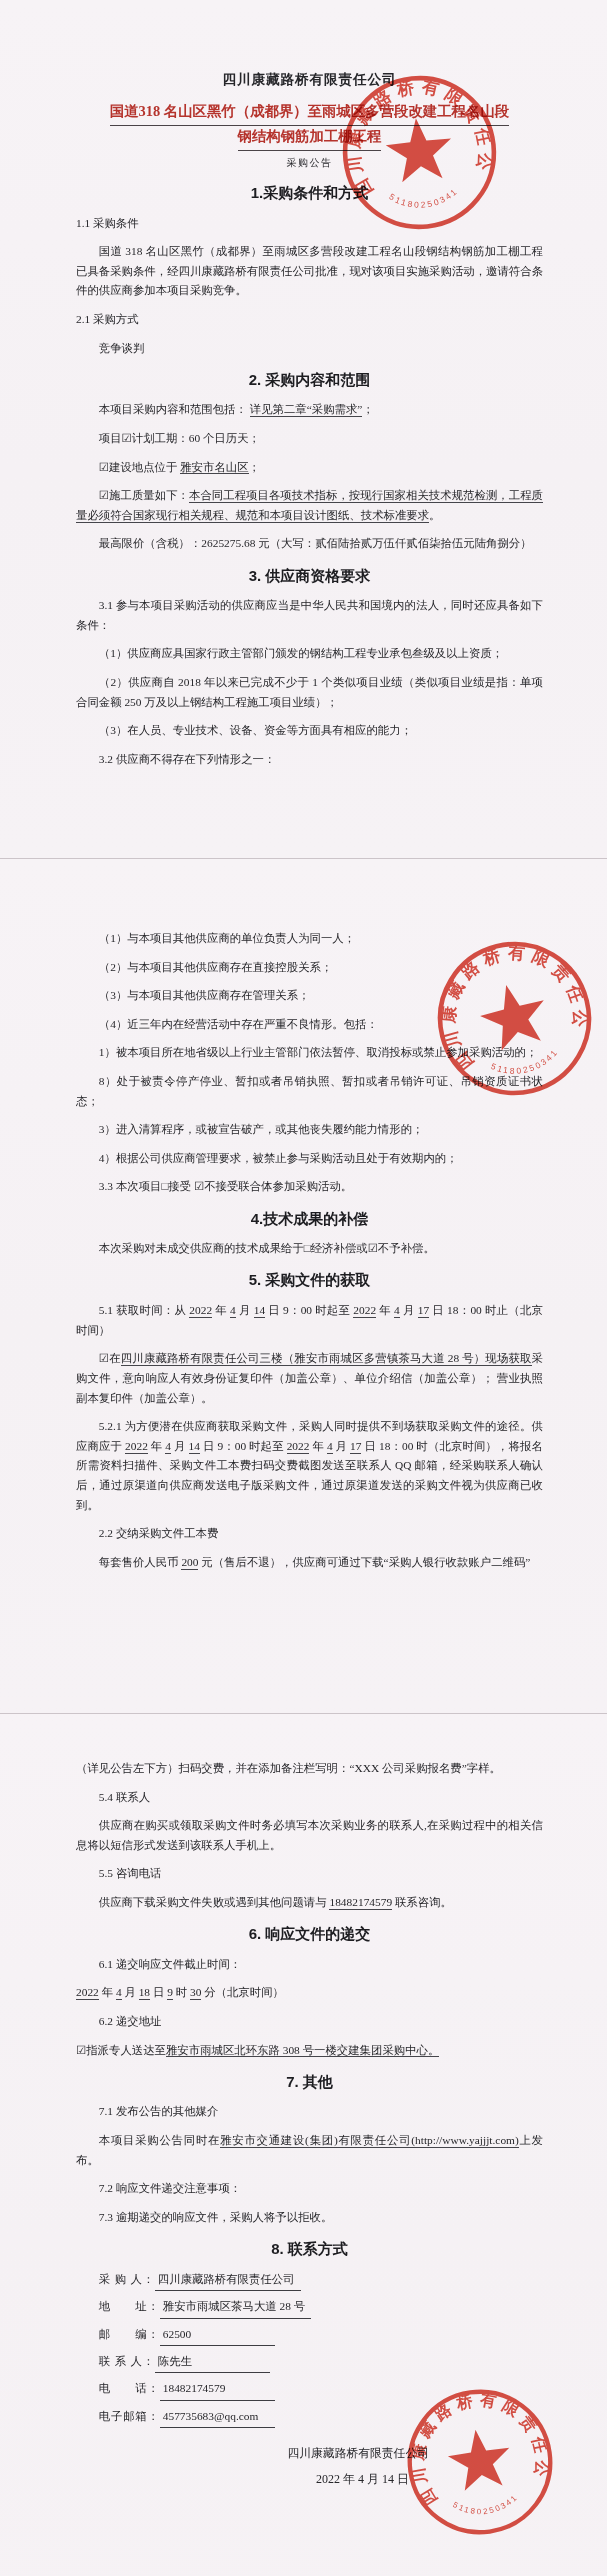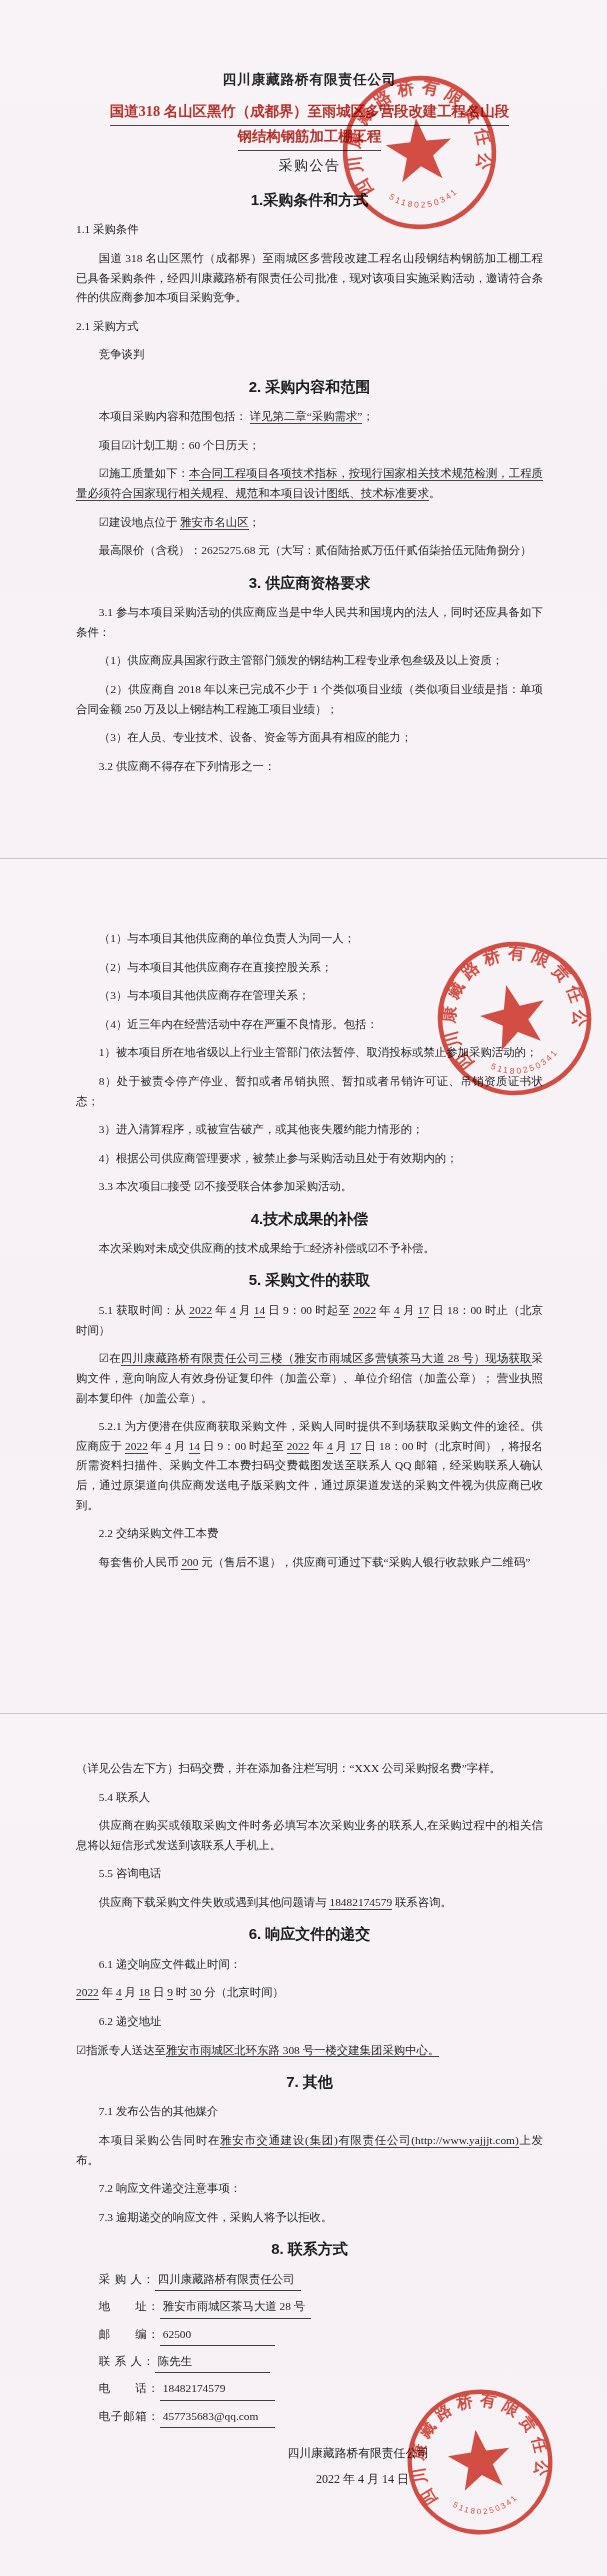--- a/index.html
+++ b/index.html
@@ -17,21 +17,21 @@
   .page2 { height:855px; padding-top:70px; border-top:0.8px solid #ccc4c9; }
   .page3 { height:955px; padding-top:45px; border-top:0.8px solid #ccc4c9; }
 
   p { margin:0 0 9px 0; font-size:11.4px; line-height:1.72; text-align:justify; }
   .ind { text-indent:2em; }
   .center { text-align:center; text-indent:0; }
 
   .company-title { font-size:13.7px; font-weight:600; letter-spacing:0.8px; margin-bottom:7.6px; }
   .proj-title { color:#b5332c; font-weight:700; font-size:14.4px; line-height:1.75; margin-bottom:4.6px; }
   .proj-title .tl { border-bottom:1.5px solid #4a4347; padding-bottom:6px; }
-  .announce { font-size:14px; letter-spacing:1.5px; margin-bottom:7px; }
+  .announce { font-size:10px; letter-spacing:1.5px; margin-bottom:7px; }
 
   .sec-h {
     font-family:"Liberation Sans","DejaVu Sans",sans-serif;
     font-weight:700; font-size:15px; color:#1d1d21;
     margin:10.6px 0 10.6px 0; line-height:1.4; text-align:center;
   }
   .u { border-bottom:0.8px solid #45454b; padding-bottom:0.8px; }
 
   .contact { margin:0 0 6px 2em; }
   .clabel { letter-spacing:0.8px; }
@@ -71,22 +71,22 @@
 
     <p class="sec-h">1.采购条件和方式</p>
     <p>1.1 采购条件</p>
     <p class="ind">国道 318 名山区黑竹（成都界）至雨城区多营段改建工程名山段钢结构钢筋加工棚工程已具备采购条件，经四川康藏路桥有限责任公司批准，现对该项目实施采购活动，邀请符合条件的供应商参加本项目采购竞争。</p>
     <p>2.1 采购方式</p>
     <p class="ind">竞争谈判</p>
 
     <p class="sec-h">2. 采购内容和范围</p>
     <p class="ind"><span>本项目采购内容和范围包括： </span><span class="u">详见第二章“采购需求”</span><span>；</span></p>
     <p class="ind">项目☑计划工期：60 个日历天；</p>
+    <p class="ind"><span>☑建设地点位于 </span><span class="u">雅安市名山区</span><span>；</span></p>
     <p class="ind"><span>☑施工质量如下：</span><span class="u">本合同工程项目各项技术指标，按现行国家相关技术规范检测，工程质量必须符合国家现行相关规程、规范和本项目设计图纸、技术标准要求</span><span>。</span></p>
-    <p class="ind"><span>☑建设地点位于 </span><span class="u">雅安市名山区</span><span>；</span></p>
     <p class="ind">最高限价（含税）：2625275.68 元（大写：贰佰陆拾贰万伍仟贰佰柒拾伍元陆角捌分）</p>
 
     <p class="sec-h">3. 供应商资格要求</p>
     <p class="ind">3.1 参与本项目采购活动的供应商应当是中华人民共和国境内的法人，同时还应具备如下条件：</p>
     <p class="ind">（1）供应商应具国家行政主管部门颁发的钢结构工程专业承包叁级及以上资质；</p>
     <p class="ind">（2）供应商自 2018 年以来已完成不少于 1 个类似项目业绩（类似项目业绩是指：单项合同金额 250 万及以上钢结构工程施工项目业绩）；</p>
     <p class="ind">（3）在人员、专业技术、设备、资金等方面具有相应的能力；</p>
     <p class="ind">3.2 供应商不得存在下列情形之一：</p>
   </div>
 

